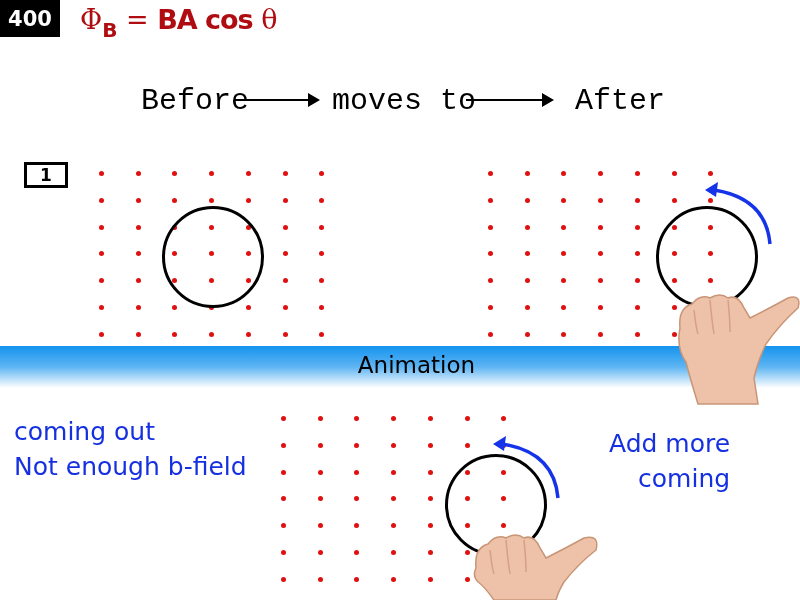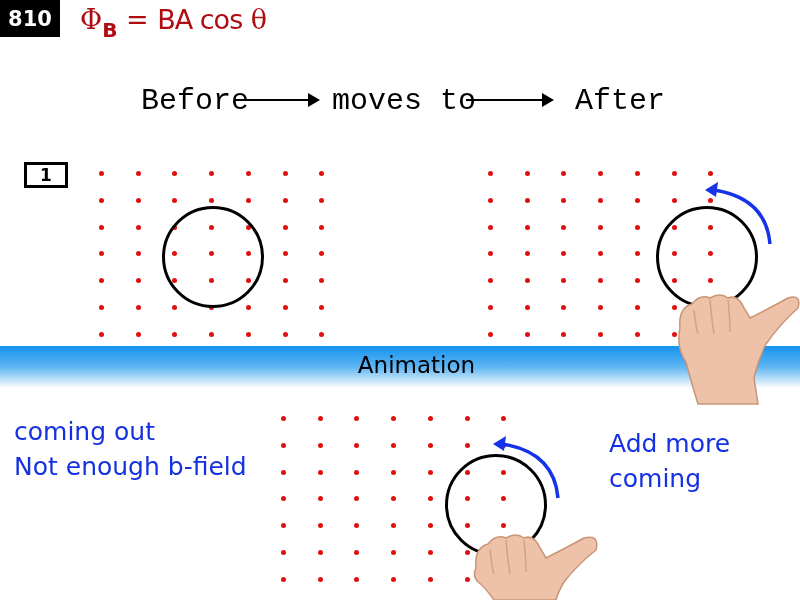--- a/index.html
+++ b/index.html
@@ -1,36 +1,36 @@
 <!DOCTYPE html>
 <html><head>
 <meta charset="utf-8">
 <style>
   html,body{margin:0;padding:0;}
   body{width:800px;height:600px;position:relative;overflow:hidden;background:#ffffff;font-family:"DejaVu Sans",sans-serif;}
   .badge{position:absolute;left:0;top:0;width:60px;height:37px;background:#000;color:#fff;font-weight:bold;font-size:21px;display:flex;align-items:center;justify-content:center;font-family:"DejaVu Sans",sans-serif;}
   .formula{position:absolute;left:80px;top:4px;color:#b00d12;font-size:27px;font-family:"DejaVu Serif",serif;white-space:nowrap;}
   .formula .sub{font-family:"DejaVu Sans",sans-serif;font-weight:bold;font-size:20px;position:relative;top:8px;}
-  .formula .bold{font-family:"DejaVu Sans",sans-serif;font-weight:normal;letter-spacing:-1px;}
+  .formula .bold{font-family:"DejaVu Sans",sans-serif;font-weight:bold;letter-spacing:-1px;}
   .seq{position:absolute;top:84px;font-size:30px;color:#000;font-family:Liberation Mono, monospace;}
   .arrow{position:absolute;top:99px;height:2px;background:#000;}
   .arrow::after{content:"";position:absolute;right:-2px;top:-6px;border-left:12px solid #000;border-top:7px solid transparent;border-bottom:7px solid transparent;}
   .step-box{position:absolute;left:24px;top:162px;width:44px;height:26px;border:3px solid #000;box-sizing:border-box;font-size:17px;font-weight:bold;display:flex;align-items:center;justify-content:center;}
   .grid{position:absolute;}
   .dot{position:absolute;width:5px;height:5px;border-radius:50%;background:#e01010;}
   .loop{position:absolute;border:3px solid #000;border-radius:50%;box-sizing:border-box;}
   .banner{position:absolute;left:0;top:346px;width:800px;height:42px;background:linear-gradient(to bottom,#1493ef 0%,#5fb5f3 50%,#ffffff 100%);}
   .banner-label{position:absolute;left:0;right:0;top:352px;text-align:center;font-size:23px;color:#000;margin-left:33px;}
   .note{position:absolute;color:#1530e0;font-size:25px;line-height:35px;font-family:"DejaVu Sans",sans-serif;}
   svg{position:absolute;overflow:visible;}
 </style>
 </head>
 <body>
 
-<div class="badge">810</div>
+<div class="badge">400</div>
 
 <div class="formula">
   <span>Φ</span><span class="sub">B</span><span> = </span><span class="bold">BA cos</span><span> θ</span>
 </div>
 
 <div class="seq" style="left:141px">Before</div>
 <div class="arrow" style="left:236px;width:82px"></div>
 <div class="seq" style="left:332px">moves to</div>
 <div class="arrow" style="left:466px;width:86px"></div>
 <div class="seq" style="left:575px">After</div>
@@ -213,16 +213,16 @@
 </svg>
 <svg style="left:466px;top:512px" width="134" height="88">
   <path d="M 10 56 Q 8 36 22 32 Q 30 22 40 26 Q 50 20 58 26 Q 68 22 74 36 L 80 46 Q 100 36 118 26 Q 134 22 130 38 Q 112 52 98 70 Q 92 80 90 88 L 28 88 Q 18 74 12 70 Q 6 64 10 56 Z" fill="#eec2a8" stroke="#c99577" stroke-width="1.5"></path>
   <path d="M 24 38 Q 26 56 28 62 M 40 28 Q 42 50 44 62 M 58 28 Q 60 48 60 60" stroke="#d4a088" stroke-width="1.5" fill="none"></path>
 </svg>
 
 <div class="note" style="left:14px;top:414px;">
   <div>coming out</div>
   <div>Not enough b-field</div>
 </div>
-<div class="note" style="left:609px;top:426px;">
+<div class="note" style="left:609px;top:426px;text-align:right;">
   <div>Add more</div>
   <div>coming</div>
 </div>
 
 </body></html>

